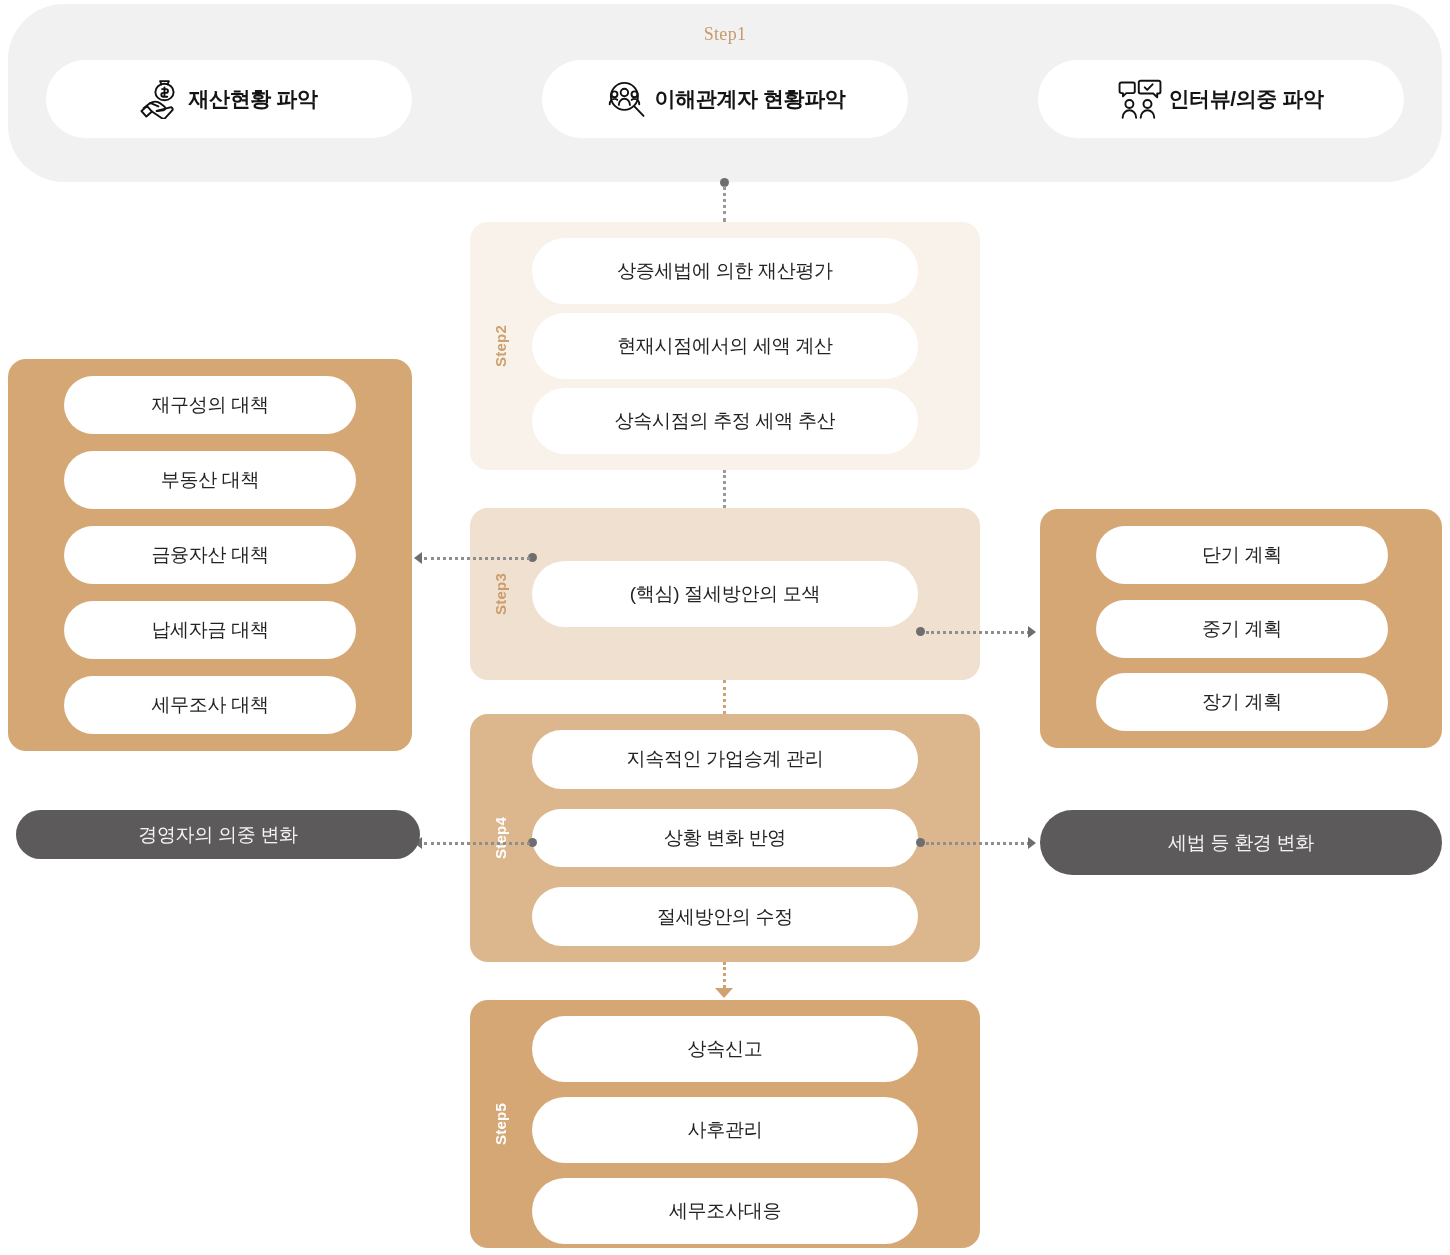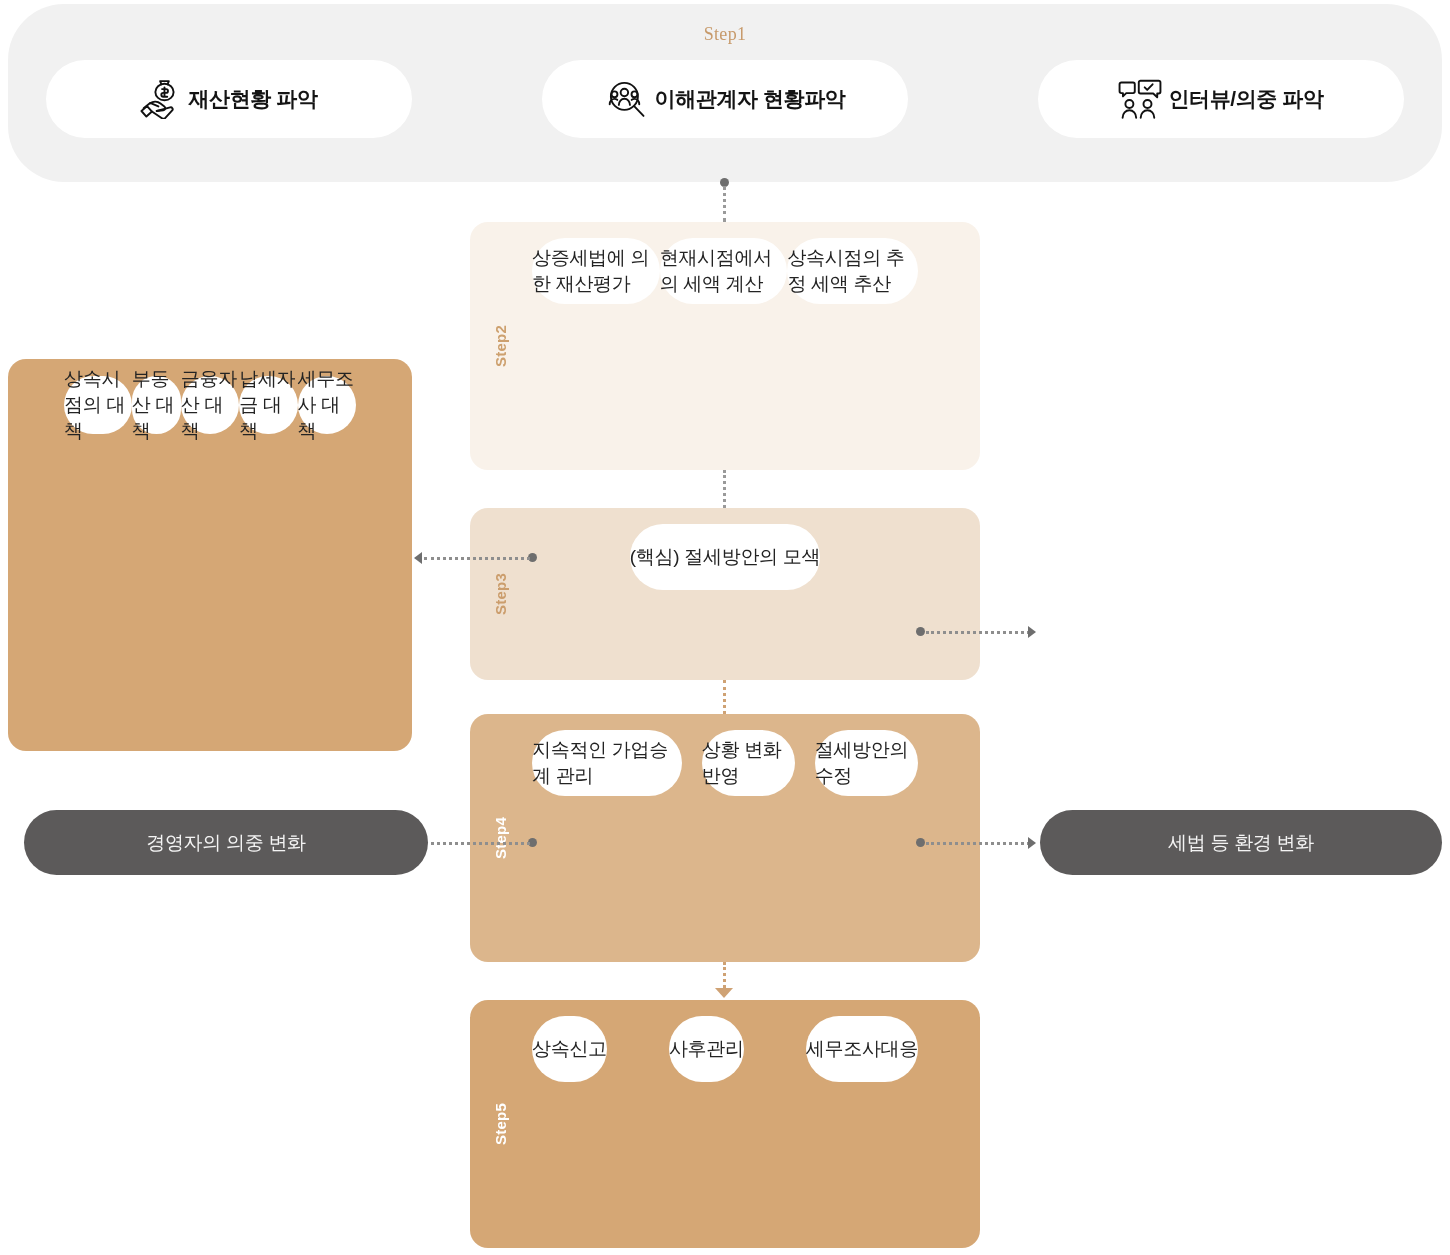--- a/index.html
+++ b/index.html
@@ -79,21 +79,21 @@
     transform: translateY(-50%) rotate(-90deg);
     transform-origin: center center;
     font-size: 15px;
     font-weight: 700;
     letter-spacing: .2px;
     white-space: nowrap;
   }
   .pillcol {
     position: absolute;
     display: flex;
-    flex-direction: row;
+    flex-direction: column;
   }
   .pill {
     background: #ffffff;
     border-radius: 34px;
     display: flex;
     align-items: center;
     justify-content: center;
     font-size: 19px;
     color: #232323;
     letter-spacing: -.3px;
@@ -138,21 +138,21 @@
     position: absolute;
     background: #5C5A5A;
     border-radius: 34px;
     display: flex;
     align-items: center;
     justify-content: center;
     font-size: 19px;
     color: #f4f4f4;
     letter-spacing: -.3px;
   }
-  #dark-left  { left: 24px;    top: 810px; width: 404px; height: 65px; }
+  #dark-left  { left: 16px;    top: 810px; width: 404px; height: 49px; }
   #dark-right { left: 1040px; top: 810px; width: 402px; height: 65px; }
 
   
   .conn { position: absolute; }
   .vdots {
     position: absolute;
     width: 0;
     border-left: 3px dotted #9A9A9A;
   }
   .vdots.tan { border-left-color: #CFA274; }
@@ -302,25 +302,32 @@
     <div class="vlabel">Step5</div>
     <div class="pillcol">
       <div class="pill">상속신고</div>
       <div class="pill">사후관리</div>
       <div class="pill">세무조사대응</div>
     </div>
   </div>
 
   <div class="stepblock" id="left-panel">
     <div class="pillcol">
-      <div class="pill">상속시점의 대책</div>
+      <div class="pill">재구성의 대책</div>
       <div class="pill">부동산 대책</div>
       <div class="pill">금융자산 대책</div>
       <div class="pill">납세자금 대책</div>
       <div class="pill">세무조사 대책</div>
     </div>
   </div>
 
+  <div class="stepblock" id="right-panel">
+    <div class="pillcol">
+      <div class="pill">단기 계획</div>
+      <div class="pill">중기 계획</div>
+      <div class="pill">장기 계획</div>
+    </div>
+  </div>
 
   <div class="darkbox" id="dark-left">경영자의 의중 변화</div>
   <div class="darkbox" id="dark-right">세법 등 환경 변화</div>
 
 </div>
 
 </body></html>

